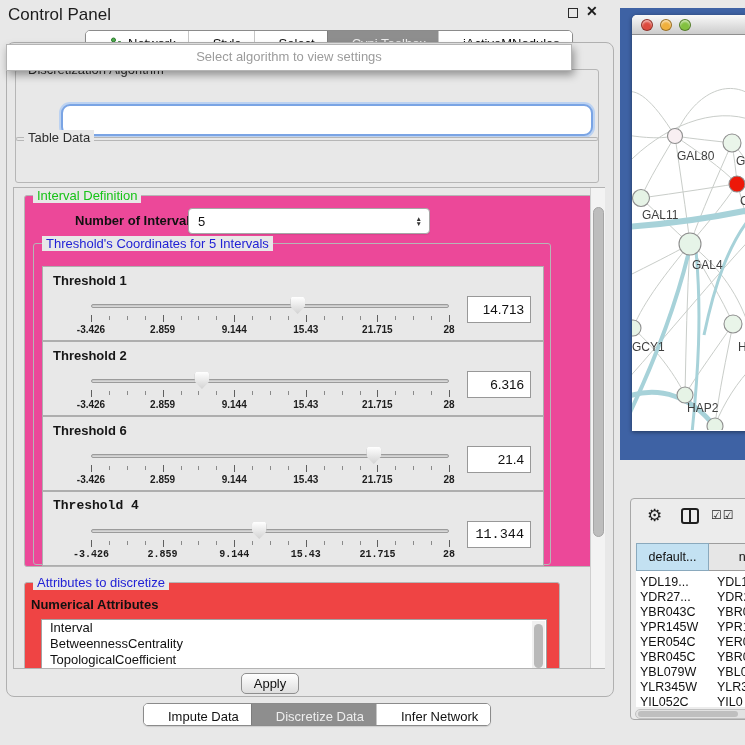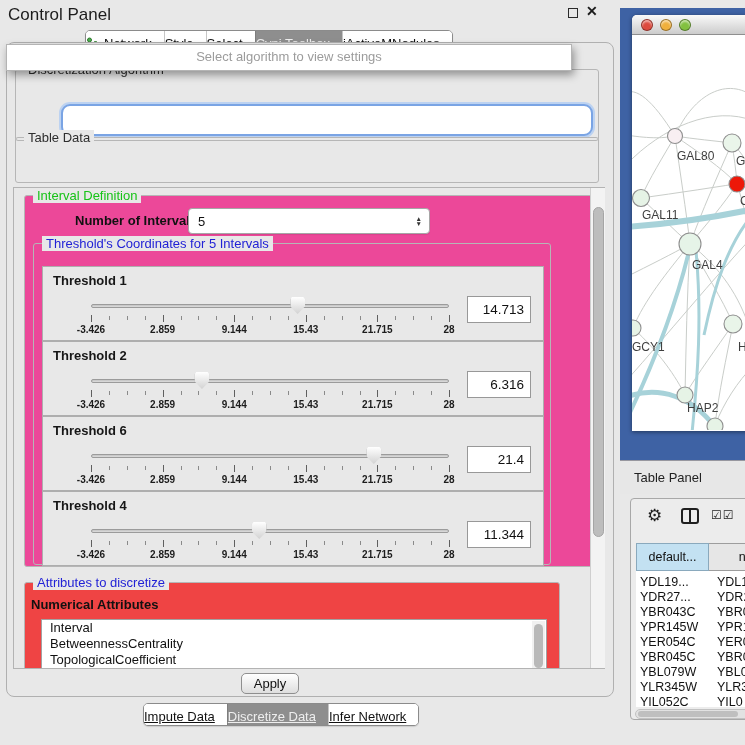--- a/index.html
+++ b/index.html
@@ -10,22 +10,22 @@
 
   
   #control-panel { position:absolute; left:0; top:0; width:620px; height:745px; background:#e8e8e8; }
   #cp-titlebar { position:absolute; left:0; top:0; width:620px; height:26px; }
   #cp-title { position:absolute; left:8px; top:5px; font-size:17px; color:#1c1c1c; }
   #cp-float { position:absolute; left:568px; top:8px; width:10px; height:10px; border:1.6px solid #2a2a2a; background:transparent; }
   #cp-close { position:absolute; left:586px; top:3px; font-size:14px; font-weight:bold; color:#1a1a1a; }
 
   .segctl { position:absolute; display:inline-flex; border:1px solid #8b8b8b; border-radius:5px;
     overflow:hidden; background:#fff; height:23px; box-shadow:0 1px 1px rgba(0,0,0,.12); }
-  .seg { padding:3px 12px 0 0; font-size:13px; color:#111; background:#fff;
-    border-left:1px solid #c6c6c6; display:flex; align-items:center; gap:5px; white-space:nowrap;text-decoration:underline; }
+  .seg { padding:3px 12px 0 24px; font-size:13px; color:#111; background:#fff;
+    border-left:1px solid #c6c6c6; display:flex; align-items:center; gap:5px; white-space:nowrap; }
   .seg:first-child { border-left:none; }
   .seg.selected { background:#8e8e8e; color:#eeeeee; border-left-color:#7d7d7d; }
   #top-tabs { left:85px; top:30px; }
   #bottom-tabs { left:143px; top:703px; }
 
   #outer-panel { position:absolute; left:6px; top:42px; width:608px; height:655px;
     background:#e8e8e8; border:1px solid #b0b0b0; border-radius:8px; }
 
   .group { position:absolute; border:1px solid #b6b6b6; border-radius:3px; }
   .gtitle { position:absolute; top:-8px; left:8px; background:#e8e8e8; padding:0 4px;
@@ -274,21 +274,21 @@
                   <div class="ticklab" style="left: 290.4px;">21.715</div>
                   <div class="tick minor" style="left: 308.3px;"></div>
                   <div class="tick minor" style="left: 326.2px;"></div>
                   <div class="tick minor" style="left: 344.1px;"></div>
                   <div class="tick major" style="left: 362px;"></div>
                   <div class="ticklab" style="left: 362px;">28</div>
                 </div>
     <div class="vfield">21.4</div>
   </div>
 
-  <div class="thr" style="top: 247px;">
+  <div class="thr" style="top: 247px; font-family: Liberation Mono, monospace;">
     <div class="thr-label">Threshold 4</div>
     <div class="slider-area">
       <div class="track"></div>
       <div class="thumb" style="left: 172.257px;"></div>
     <div class="tick major" style="left: 4px;"></div>
                   <div class="ticklab" style="left: 4px;">-3.426</div>
                   <div class="tick minor" style="left: 21.9px;"></div>
                   <div class="tick minor" style="left: 39.8px;"></div>
                   <div class="tick minor" style="left: 57.7px;"></div>
                   <div class="tick major" style="left: 75.6px;"></div>
@@ -416,23 +416,20 @@
           <text x="0" y="316" font-size="12" fill="#3f3f3f" font-family="Liberation Sans, sans-serif">GCY1</text>
           <circle cx="101" cy="289" r="9" fill="#e9f5e9" stroke="#8f8f8f" stroke-width="1.1"></circle>
           <text x="106" y="316" font-size="12" fill="#3f3f3f" font-family="Liberation Sans, sans-serif">H</text>
           <circle cx="53" cy="360" r="8" fill="#e6f3e6" stroke="#8f8f8f" stroke-width="1.1"></circle>
           <text x="55" y="377" font-size="12" fill="#3f3f3f" font-family="Liberation Sans, sans-serif">HAP2</text>
           <circle cx="83" cy="391" r="8" fill="#e6f3e6" stroke="#8f8f8f" stroke-width="1.1"></circle>
         </svg>
     </div>
   </div>
 
-  <div id="tp-bar">
-    <span>Table Panel</span>
-  </div>
 
   <div id="tp-body">
     <div id="tp-panel">
       <span id="gear">⚙</span>
       <span id="col-icon"></span>
       <span id="checks">☑☑</span>
       <div id="hc1" class="hc">default...</div>
       <div id="hc2" class="hc">name</div>
       <div id="rows">
           <div class="trow">

